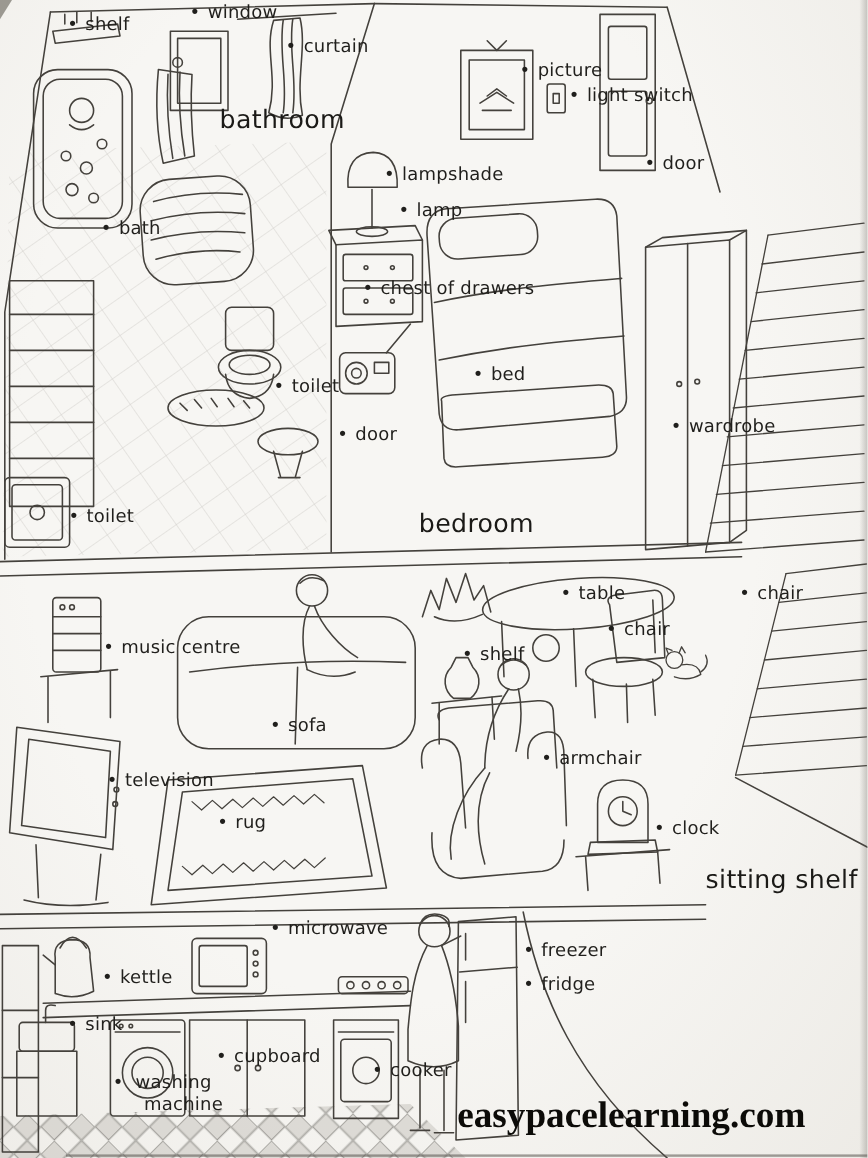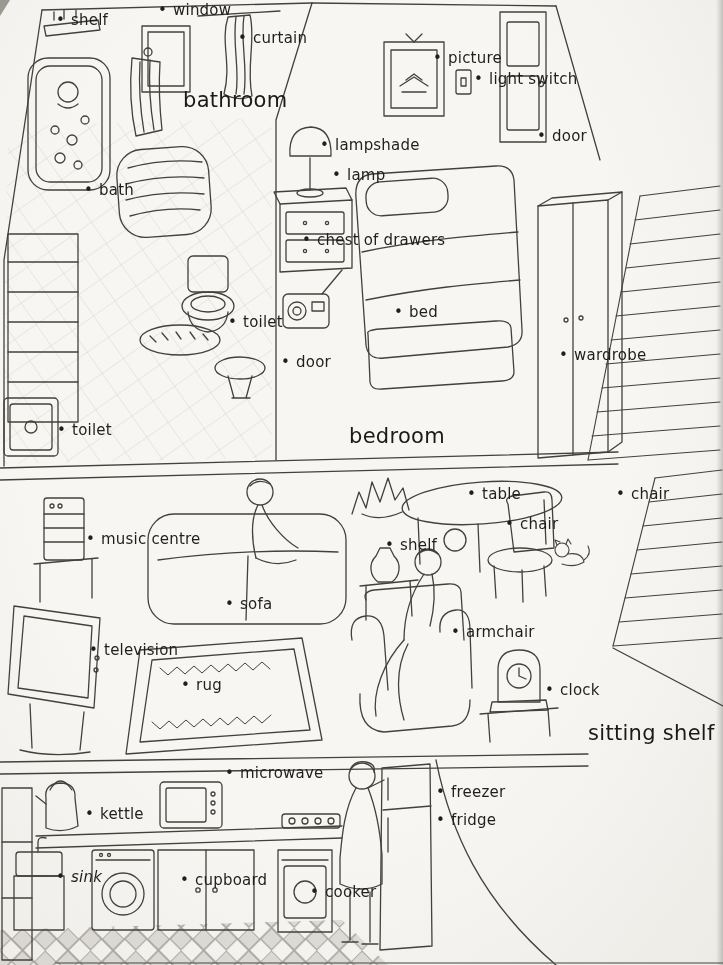--- a/index.html
+++ b/index.html
@@ -360,21 +360,23 @@
   <div class="lbl" style="left:451px; top:623px;"><span class="bullet">•</span><span>armchair</span></div>
   <div class="lbl" style="left:89px; top:641px;"><span class="bullet">•</span><span>television</span></div>
   <div class="lbl" style="left:181px; top:676px;"><span class="bullet">•</span><span>rug</span></div>
   <div class="lbl" style="left:545px; top:681px;"><span class="bullet">•</span><span>clock</span></div>
   <div class="room" style="left:588px; top:721px;">sitting shelf</div>
 
   <div class="lbl" style="left:85px; top:805px;"><span class="bullet">•</span><span>kettle</span></div>
   <div class="lbl" style="left:225px; top:764px;"><span class="bullet">•</span><span>microwave</span></div>
   <div class="lbl" style="left:436px; top:783px;"><span class="bullet">•</span><span>freezer</span></div>
   <div class="lbl" style="left:436px; top:811px;"><span class="bullet">•</span><span>fridge</span></div>
-  <div class="lbl" style="left:56px; top:868px;font-style:italic;"><span class="bullet">•</span><span>sink</span></div>
+  <div class="lbl" style="left:56px; top:844px;"><span class="bullet">•</span><span>sink</span></div>
   <div class="lbl" style="left:180px; top:871px;"><span class="bullet">•</span><span>cupboard</span></div>
+  <div class="lbl lbl-wrap" style="left:107px; top:893px;"><span class="bullet">•</span><span>washing machine</span></div>
   <div class="lbl" style="left:310px; top:883px;"><span class="bullet">•</span><span>cooker</span></div>
 
+  <div class="site" style="left:381px; top:911px;">easypacelearning.com</div>
 
   <div class="scan-corner"></div>
   <div class="scan-bottom"></div>
   <div class="scan-right"></div>
 </div>
 
 </body></html>

